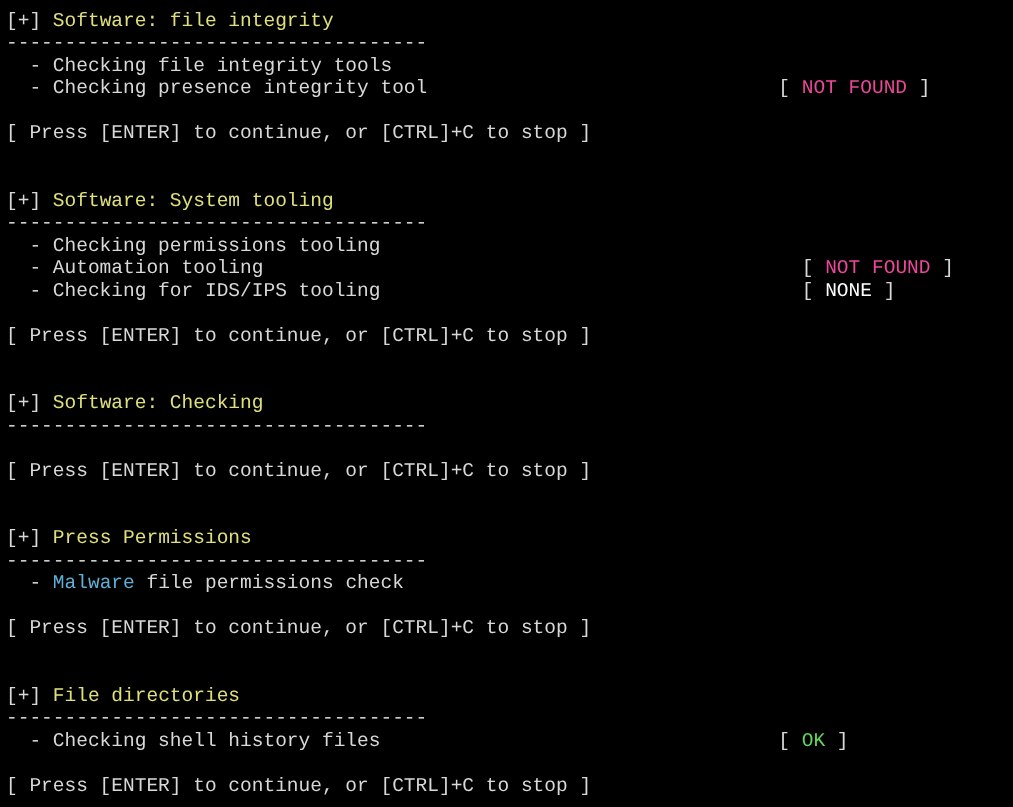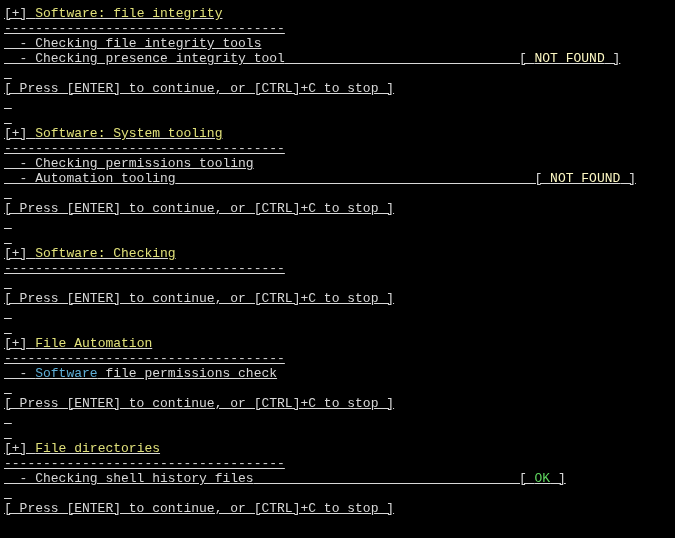--- a/index.html
+++ b/index.html
@@ -10,27 +10,26 @@
       font-family: "Consolas", "Monaco", "Courier New", monospace;
       font-size: 13px;
       line-height: 15px;
       width: 675px;
       height: 538px;
       box-sizing: border-box;
       overflow: hidden;
     }
     .line {
       white-space: pre;
-      text-decoration: underline;
     }
     .section-title {
       color: #e0e07a;
     }
     .not-found {
-      color: #fef9c3;
+      color: #ec4899;
       font-weight: normal;
     }
     .none {
       color: #ffffff;
       font-weight: normal;
     }
     .ok {
       color: #5fd75f;
     }
     .starting {
@@ -48,35 +47,36 @@
   <div class="line"><span>  - Checking presence integrity tool</span><span>                              [ </span><span class="not-found">NOT FOUND</span><span> ]</span></div>
   <div class="line"> </div>
   <div class="line">[ Press [ENTER] to continue, or [CTRL]+C to stop ]</div>
   <div class="line"> </div>
   <div class="line"> </div>
 
   <div class="line">[+] <span class="section-title">Software: System tooling</span></div>
   <div class="line">------------------------------------</div>
   <div class="line">  - Checking permissions tooling</div>
   <div class="line"><span>  - Automation tooling</span><span>                                              [ </span><span class="not-found">NOT FOUND</span><span> ]</span></div>
+  <div class="line"><span>  - Checking for IDS/IPS tooling</span><span>                                    [ </span><span class="none">NONE</span><span> ]</span></div>
   <div class="line"> </div>
   <div class="line">[ Press [ENTER] to continue, or [CTRL]+C to stop ]</div>
   <div class="line"> </div>
   <div class="line"> </div>
 
   <div class="line">[+] <span class="section-title">Software: Checking</span></div>
   <div class="line">------------------------------------</div>
   <div class="line"> </div>
   <div class="line">[ Press [ENTER] to continue, or [CTRL]+C to stop ]</div>
   <div class="line"> </div>
   <div class="line"> </div>
 
-  <div class="line">[+] <span class="section-title">File Automation</span></div>
+  <div class="line">[+] <span class="section-title">Press Permissions</span></div>
   <div class="line">------------------------------------</div>
-  <div class="line">  - <span class="starting">Software</span><span> file permissions check</span></div>
+  <div class="line">  - <span class="starting">Malware</span><span> file permissions check</span></div>
   <div class="line"> </div>
   <div class="line">[ Press [ENTER] to continue, or [CTRL]+C to stop ]</div>
   <div class="line"> </div>
   <div class="line"> </div>
 
   <div class="line">[+] <span class="section-title">File directories</span></div>
   <div class="line">------------------------------------</div>
   <div class="line"><span>  - Checking shell history files</span><span>                                  [ </span><span class="ok">OK</span><span> ]</span></div>
   <div class="line"> </div>
   <div class="line">[ Press [ENTER] to continue, or [CTRL]+C to stop ]</div>

